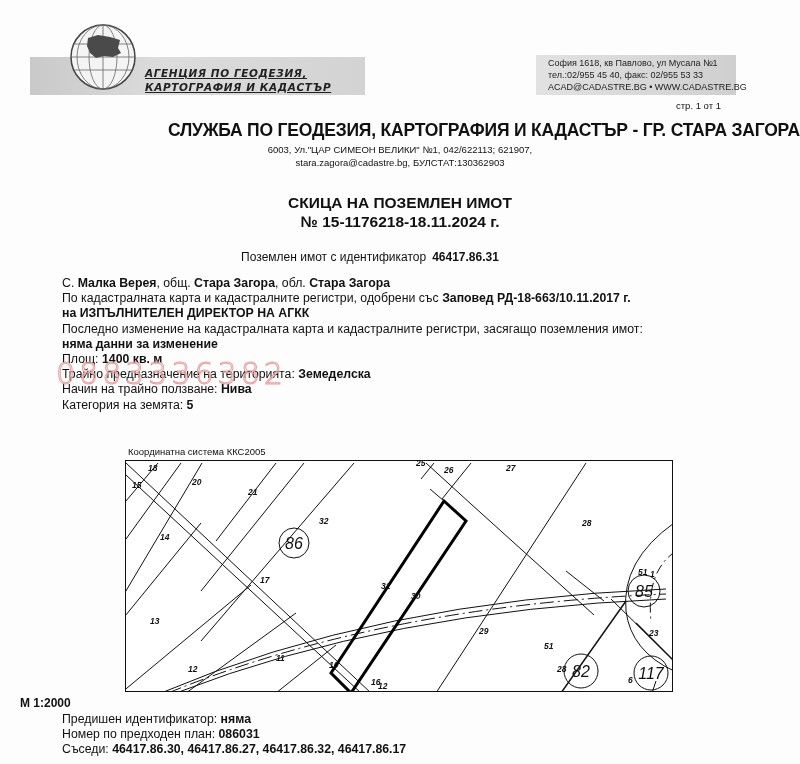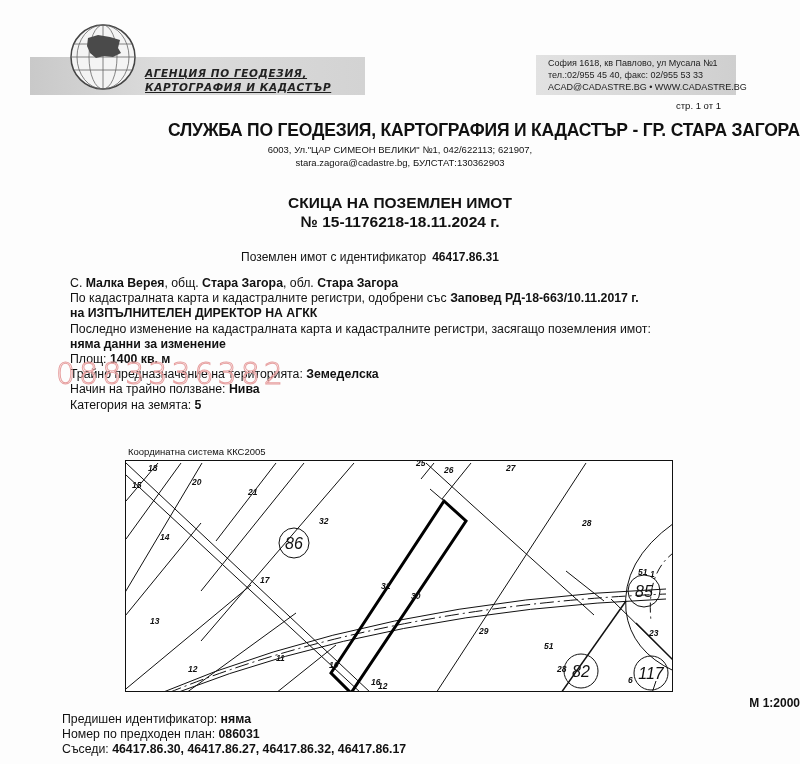--- a/index.html
+++ b/index.html
@@ -10,26 +10,26 @@
   .logo-globe { left:68px; top:22px; width:70px; height:70px; }
   .logo-text { left:145px; top:66px; font-size:10.5px; font-style:italic; font-weight:bold; letter-spacing:0.6px; line-height:14px; color:#222; font-family:"DejaVu Sans", sans-serif;text-decoration:underline; }
   .contact-band { left:536px; top:55px; width:200px; height:40px; background:linear-gradient(90deg,#e2e2e2,#cfcfcf); }
   .contact-text { left:548px; top:57px; font-size:9px; line-height:12px; color:#222; }
   .page-no { left:676px; top:100px; font-size:9.5px; }
   .service-title { left:0; width:800px; top:120px; text-align:right; font-size:17.5px; letter-spacing:-0.2px;font-weight:bold; }
   .service-addr { left:0; width:800px; top:143px; text-align:center; font-size:9.5px; line-height:13px; }
   .doc-title { left:0; width:800px; top:193px; text-align:center; font-size:15.5px; font-weight:bold; line-height:19px; }
   .ident { left:0; width:740px; top:250px; text-align:center; font-size:12px; }
   .ident b { margin-left:6px; }
-  .info { left:70px; top:276px; font-size:12.3px; line-height:15.2px; width:700px; }
+  .info { left:62px; top:276px; font-size:12.3px; line-height:15.2px; width:700px; }
   .info div { white-space:nowrap; }
   .watermark { left:56px; top:356px; font-size:30px; color:transparent; -webkit-text-stroke:1px #e7a0a0; letter-spacing:4px; font-family:"DejaVu Sans", sans-serif; font-weight:300; }
   .coord { left:128px; top:446px; font-size:9.5px; }
   .map { left:125px; top:460px; width:548px; height:232px; border:1.5px solid #111; box-sizing:border-box; background:#fff; overflow:hidden; }
-  .scale { left:0; width:800px; top:696px; text-align:right; font-size:12px; font-weight:bold; padding-left:20px; box-sizing:border-box; }
+  .scale { left:0; width:800px; top:696px; text-align:left; font-size:12px; font-weight:bold; padding-left:20px; box-sizing:border-box; }
   .footer { left:62px; top:712px; font-size:12.3px; line-height:15.2px; }
   svg text { font-family:"Liberation Sans", sans-serif; }
 </style>
 </head>
 <body>
 
 <div class="abs logo-band"></div>
 <svg class="abs logo-globe" viewBox="0 0 70 70">
   <circle cx="35" cy="35" r="32" fill="#f4f4f4" stroke="#444" stroke-width="1.5"></circle>
   <ellipse cx="35" cy="35" rx="14" ry="32" fill="none" stroke="#666" stroke-width="0.8"></ellipse>

